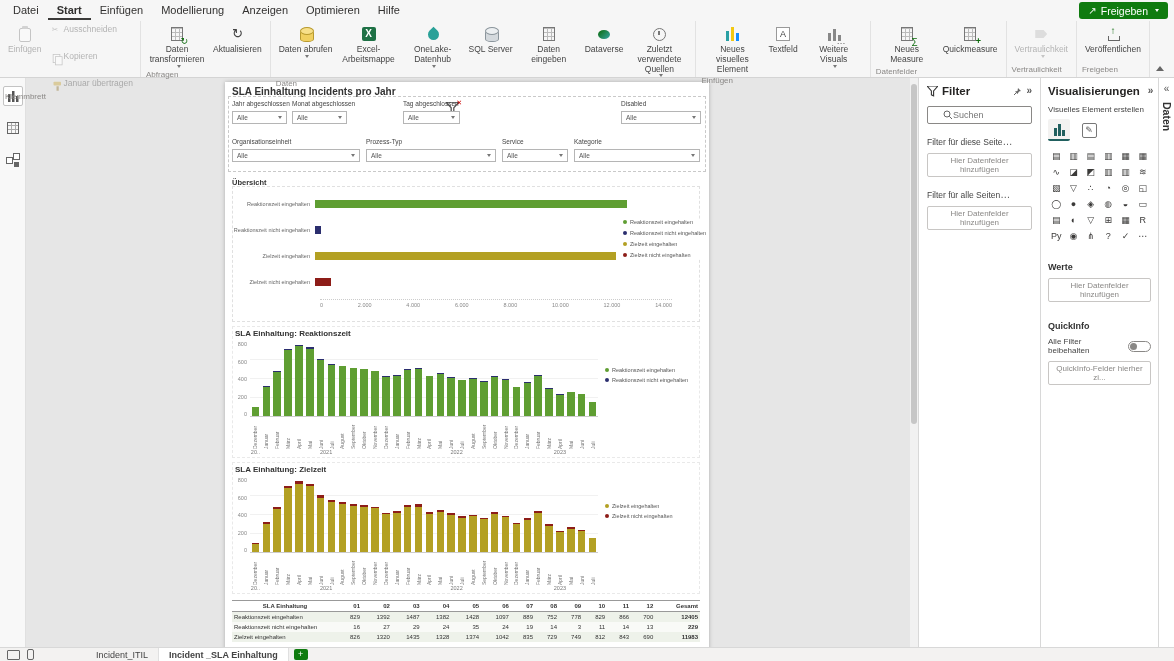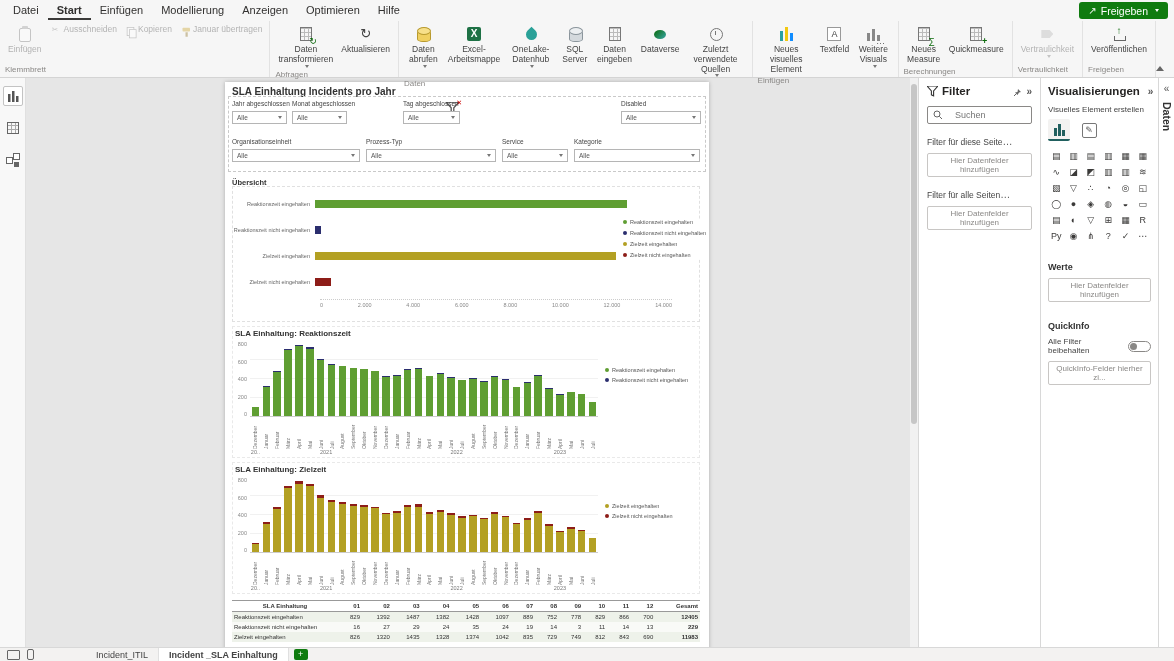--- a/index.html
+++ b/index.html
@@ -10,21 +10,21 @@
 .menu-tab{font-size:11px;padding:3px 9px 4px;color:#323130;cursor:default;white-space:nowrap}
 .menu-tab.active{font-weight:700;box-shadow:inset 0 -2px 0 #3b3a39}
 .share-btn{margin-left:auto;margin-right:6px;background:#0f7b0f;color:#fff;font-size:10.5px;border:none;border-radius:3px;height:17px;display:flex;align-items:center;gap:4px;padding:0 9px;cursor:pointer}
 .share-btn .caret{border-top-color:#fff}
 .share-ic{font-size:10px;line-height:1}
 
 .ribbon{position:absolute;top:21px;left:0;right:0;height:57px;background:#f6f6f6;border-bottom:1px solid #d4d4d4;display:flex;z-index:5}
 #ribbon-groups{display:flex}
 .rb-group{display:flex;flex-direction:column;border-right:1px solid #e2e2e2;padding:2px 5px 0}
 .rb-buttons{display:flex;flex:1;align-items:flex-start;gap:2px}
-.rb-col{display:flex;flex-direction:row;gap:2px;padding-top:1px}
+.rb-col{display:flex;flex-direction:column;gap:15px;padding-top:1px}
 .rb-btn{display:flex;flex-direction:column;align-items:center;font-size:8.5px;color:#444;padding:2px 3px 0;max-width:62px;text-align:center;line-height:1.15;cursor:pointer}
 .rb-btn .rb-lbl{margin-top:2px}
 .rb-btn.small{flex-direction:row;gap:3px;padding:0 2px;height:12px;align-items:center;max-width:none;text-align:left}
 .rb-btn.small .rb-lbl{margin-top:0;white-space:nowrap}
 .rb-label{font-size:8px;color:#8a8886;padding:2px 0 3px;white-space:nowrap}
 .disabled{opacity:.38}
 .caret{width:0;height:0;border-left:2.5px solid transparent;border-right:2.5px solid transparent;border-top:3px solid #777;display:inline-block;margin-left:3px;flex:none}
 .rb-collapse{margin-left:auto;align-self:flex-end;margin-right:10px;margin-bottom:6px;width:0;height:0;border-left:4px solid transparent;border-right:4px solid transparent;border-bottom:5px solid #666;cursor:pointer}
 
 .ic{width:18px;height:18px;position:relative;flex:none}
@@ -110,24 +110,24 @@
 .sla-table th{border-top:1px solid #999;border-bottom:1px solid #999;font-weight:700}
 .sla-table .lab{text-align:left;width:106px}
 .sla-table th.lab{text-align:center}
 .sla-table .total{font-weight:700}
 .sla-table tr.r0{background:#eef2ea}
 .sla-table tr.r1{background:#f9faf7}
 
 .filter-panel{position:absolute;left:918px;top:0;width:122px;bottom:0;background:#fff;border-left:1px solid #d8d8d8;padding:7px 8px}
 .viz-panel{position:absolute;left:1040px;top:0;width:118px;bottom:0;background:#fff;border-left:1px solid #d8d8d8;padding:7px 7px}
 .daten-rail{position:absolute;left:1158px;top:0;width:16px;bottom:0;background:#fff;border-left:1px solid #d8d8d8;display:flex;flex-direction:column;align-items:center;padding-top:6px}
-.panel-h{display:flex;align-items:flex-end;gap:4px;font-size:11.5px;font-weight:600;color:#252423}
+.panel-h{display:flex;align-items:center;gap:4px;font-size:11.5px;font-weight:600;color:#252423}
 .panel-h .grow{flex:1}
 .icon-btn{color:#555;font-size:10px;cursor:pointer;line-height:1}
-.search{margin-top:9px;height:18px;border:1px solid #8a8886;border-radius:2px;display:flex;align-items:center;gap:12px;padding:0 5px}
+.search{margin-top:9px;height:18px;border:1px solid #8a8886;border-radius:2px;display:flex;align-items:center;gap:0;padding:0 15px}
 .search input{border:none;outline:none;width:100%;font-size:9px;color:#444;font-family:inherit;background:transparent}
 .sect{margin-top:13px;font-size:8.5px;color:#444;display:flex;align-items:center}
 .well{margin-top:6px;border:1px solid #c8c6c4;border-radius:2px;background:#fff;min-height:22px;display:flex;align-items:center;justify-content:center;font-size:8px;color:#8a8886;text-align:center;padding:2px;cursor:default}
 .viz-sub{margin-top:8px;font-size:8px;color:#444}
 .viz-mode{display:flex;gap:8px;margin-top:5px;align-items:flex-end}
 .vm-btn{width:22px;height:22px;display:flex;align-items:center;justify-content:center;border-radius:2px;cursor:pointer}
 .vm-btn.active{border-bottom:2px solid #21605f;background:#f3f2f1}
 .vm-build{width:15px;height:15px;background:linear-gradient(#21605f,#21605f) 2px 6px/3px 8px no-repeat,linear-gradient(#21605f,#21605f) 6px 2px/3px 12px no-repeat,linear-gradient(#21605f,#21605f) 10px 8px/3px 6px no-repeat}
 .vm-format{width:15px;height:15px;border:1px solid #777;border-radius:2px;font-size:9px;color:#555;display:flex;align-items:center;justify-content:center}
 #viz-grid{margin-top:7px;display:grid;grid-template-columns:repeat(6,1fr);gap:1px}
@@ -267,21 +267,21 @@
           <div class="rb-buttons">
             <div class="rb-btn" data-name="neues-measure-button">
               <div class="ic grid-ic" data-name="new-measure-icon"></div>
               <div class="rb-lbl">Neues Measure</div>
             </div>
             <div class="rb-btn" data-name="quickmeasure-button">
               <div class="ic grid-ic" data-name="quick-measure-icon"></div>
               <div class="rb-lbl">Quickmeasure</div>
             </div>
           </div>
-          <div class="rb-label">Berechnungen</div>
+          <div class="rb-label">Datenfelder</div>
         </div>
         <div class="rb-group" data-name="ribbon-group-vertraulichkeit">
           <div class="rb-buttons">
             <div class="rb-btn disabled" data-name="vertraulichkeit-button">
               <div class="ic" data-name="sensitivity-icon"></div>
               <div class="rb-lbl">Vertraulichkeit</div>
               <span class="caret" data-name="chevron-down-icon"></span>
             </div>
           </div>
           <div class="rb-label">Vertraulichkeit</div>

